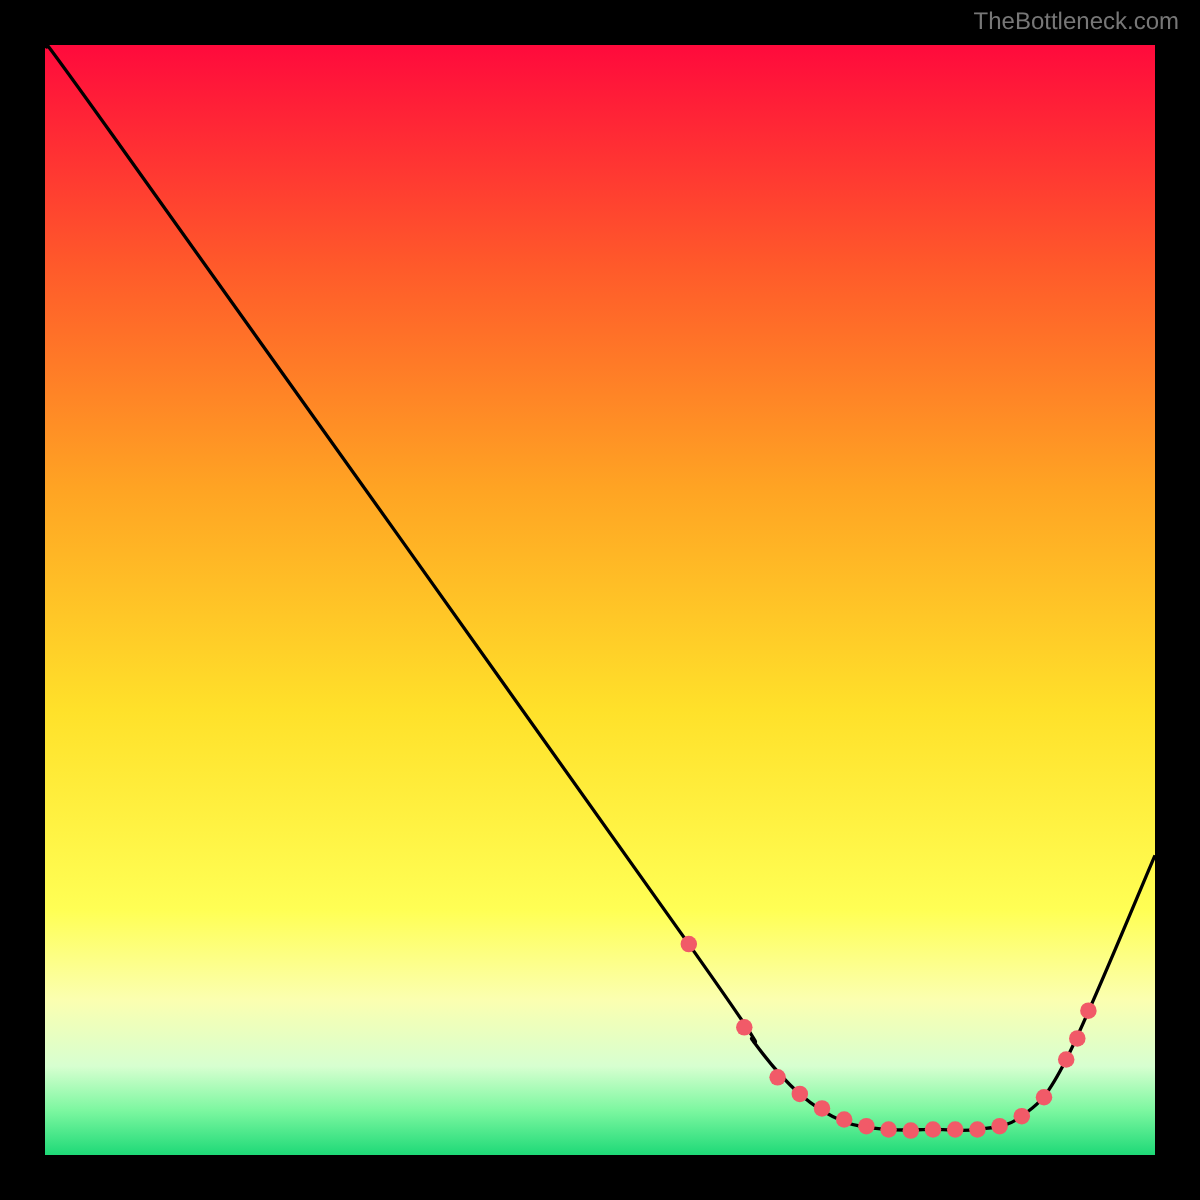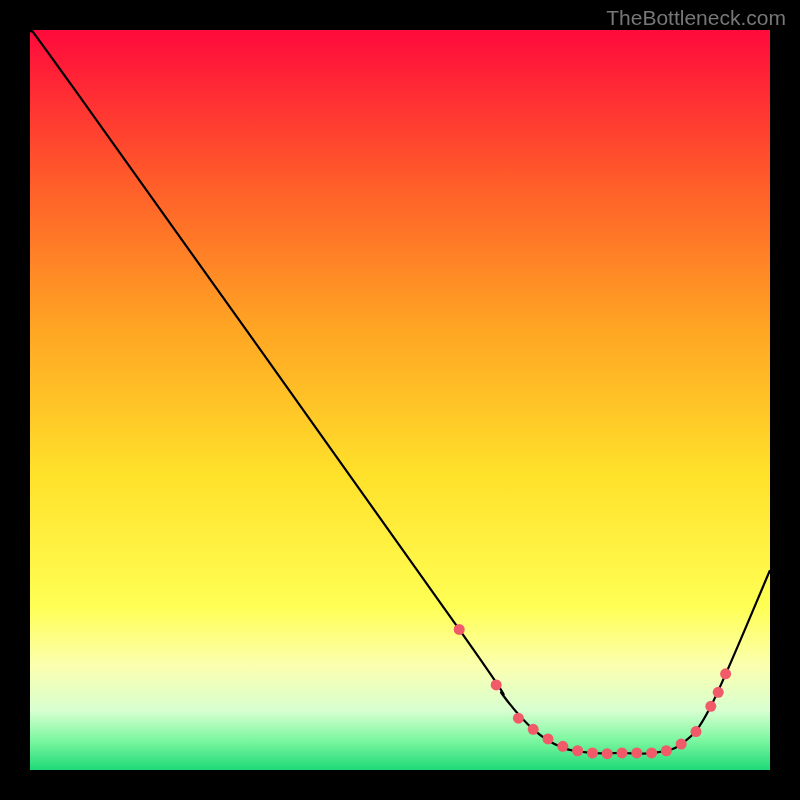--- a/index.html
+++ b/index.html
@@ -25,21 +25,21 @@
     top: 30px;
     width: 740px;
     height: 740px;
     overflow: hidden;
   }
   .attribution {
     position: absolute;
     top: 6px;
     right: 14px;
     color: #777;
-    font-size: 21px;
+    font-size: 16px;
     font-family: Arial, sans-serif;
   }
   svg { display:block; }
 </style>
 </head>
 <body>
 
 <div class="frame">
 
   <div class="attribution">TheBottleneck.com</div>

